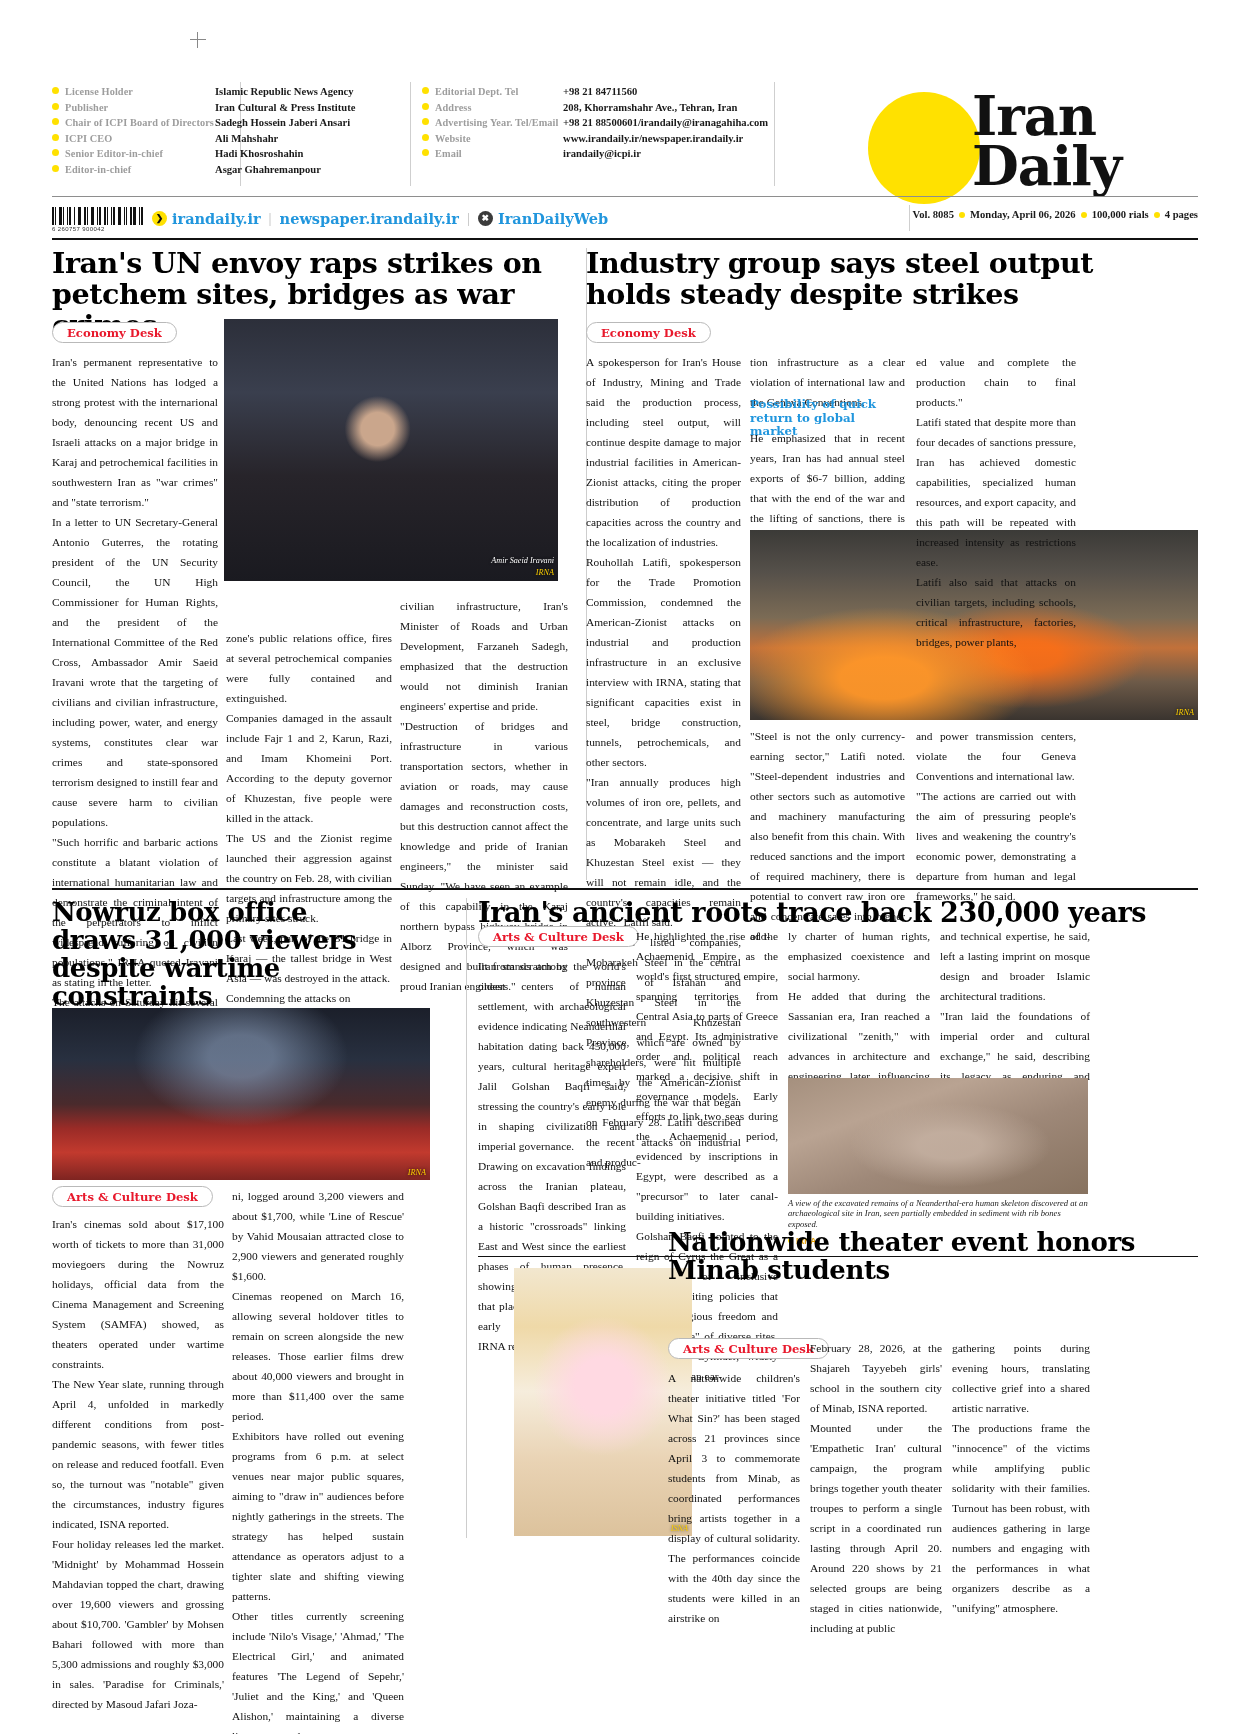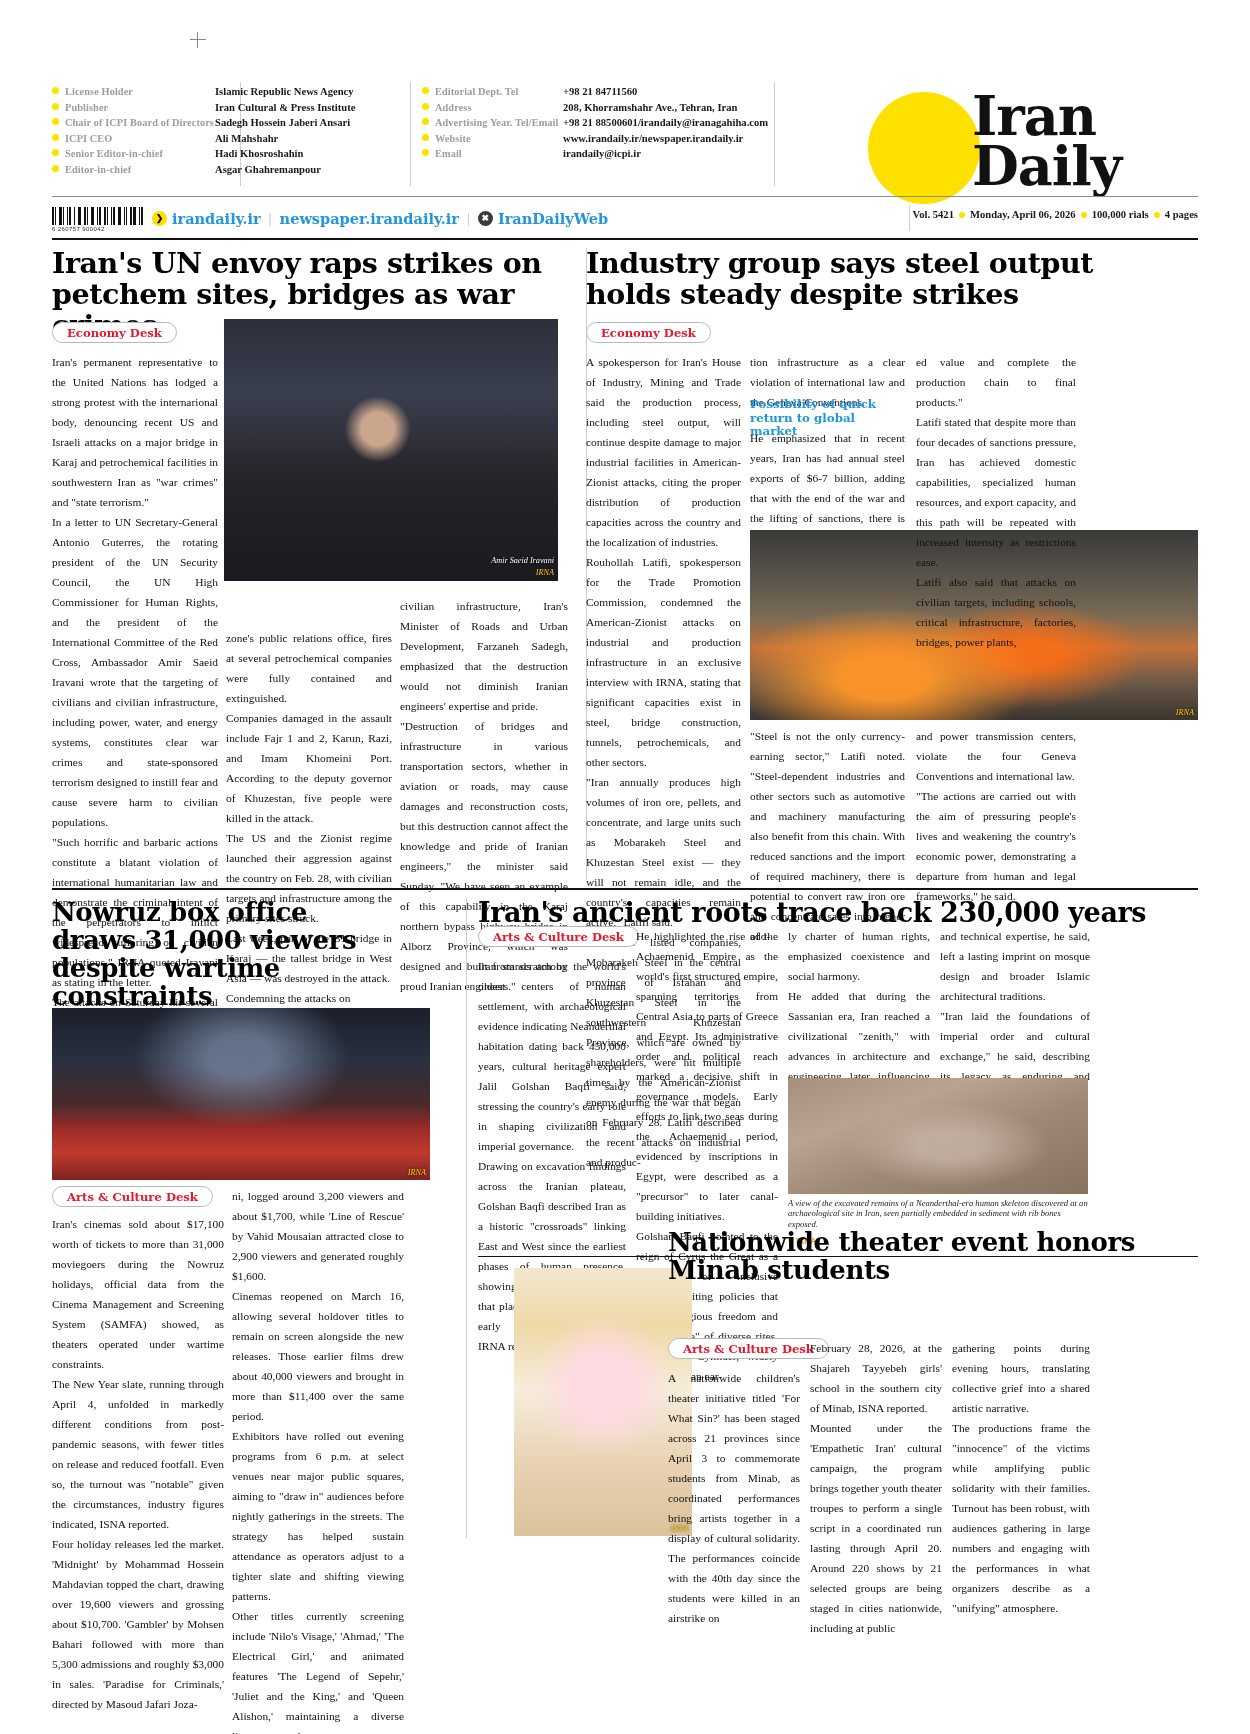--- a/index.html
+++ b/index.html
@@ -235,21 +235,21 @@
       <span class="nav-link">irandaily.ir</span>
       <span class="nav-sep">|</span>
       <span class="nav-link">newspaper.irandaily.ir</span>
       <span class="nav-sep">|</span>
       <span class="navicon dark">✖</span>
       <span class="nav-link">IranDailyWeb</span>
     </div>
 
     <div class="nav-vdiv"></div>
     <div class="nav-right">
-      <span>Vol. 5421</span>
+      <span>Vol. 8085</span>
       <span class="dot"></span>
       <span>Monday, April 06, 2026</span>
       <span class="dot"></span>
       <span>100,000 rials</span>
       <span class="dot"></span>
       <span>4 pages</span>
     </div>
   </div>
   <div class="rule-nav"></div>
 

